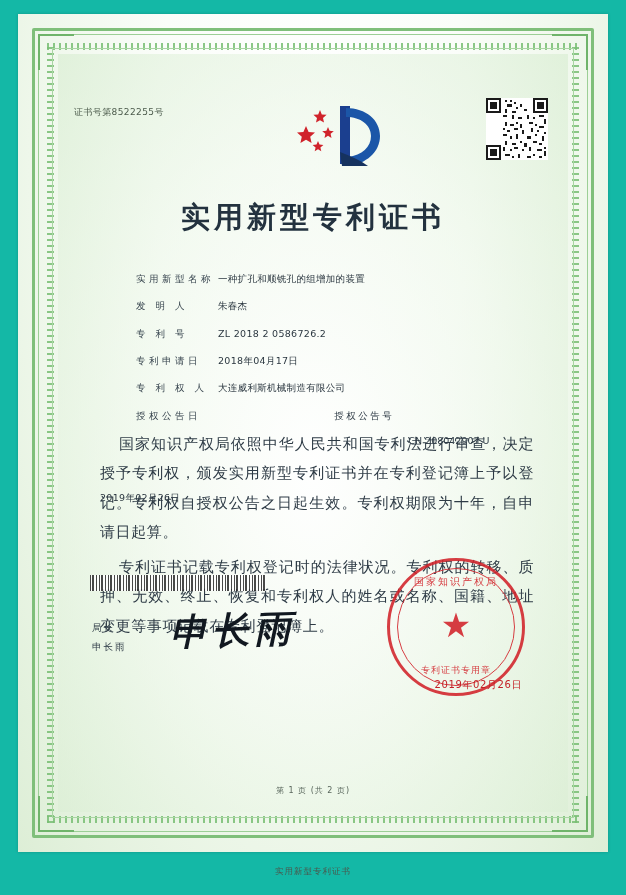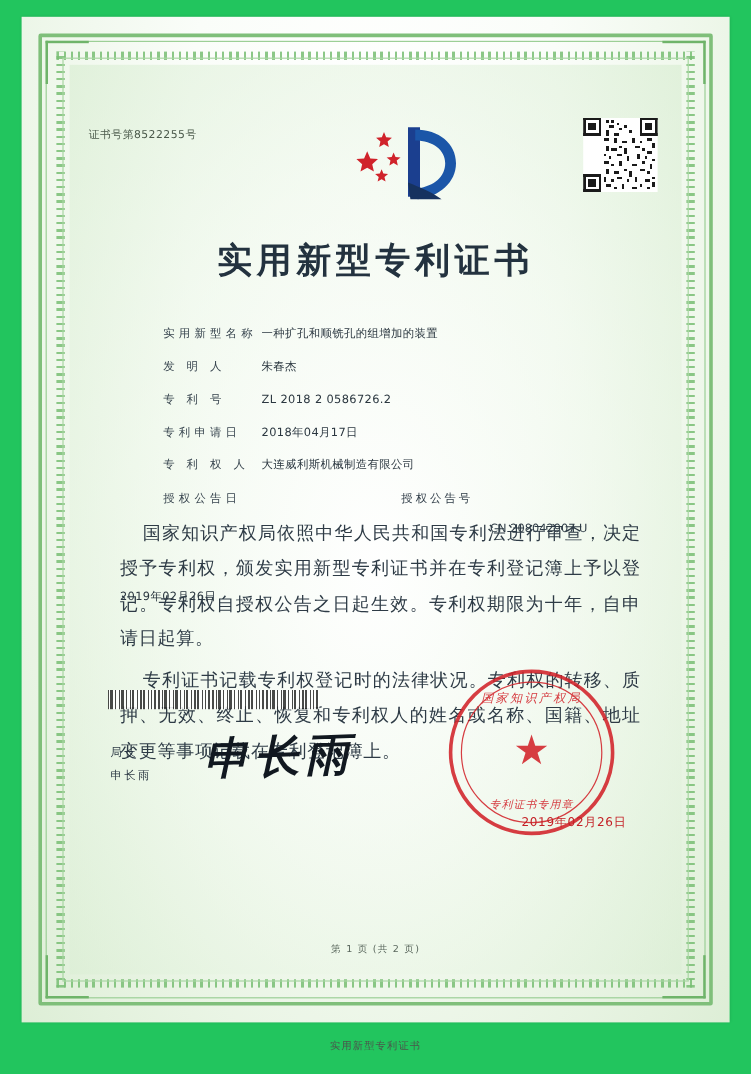--- a/index.html
+++ b/index.html
@@ -11,21 +11,21 @@
     width: 626px;
     height: 895px;
     font-family: "DejaVu Sans", "Liberation Sans", sans-serif;
     overflow: hidden;
   }
 
   .page {
     position: relative;
     width: 626px;
     height: 895px;
-    background: #22c55e;
+    background: #14b8a6;
   }
 
   
   .certificate {
     position: absolute;
     left: 18px;
     top: 14px;
     width: 590px;
     height: 838px;
     background:
@@ -240,29 +240,28 @@
     font-family: "DejaVu Serif", serif;
     font-style: italic;
     font-weight: bold;
     letter-spacing: 5px;
     transform: rotate(-2deg);
   }
 
   
   .seal {
     position: absolute;
-    right: 52px;
+    right: 39px;
     top: 500px;
     width: 132px;
     height: 132px;
     border-radius: 50%;
     border: 3px solid #d2232a;
     color: #d2232a;
     opacity: 0.88;
-    font-style: italic;
   }
   .seal-inner-ring {
     position: absolute;
     left: 7px; top: 7px; right: 7px; bottom: 7px;
     border: 1px solid #d2232a;
     border-radius: 50%;
   }
   .seal-star {
     position: absolute;
     left: 50%;

